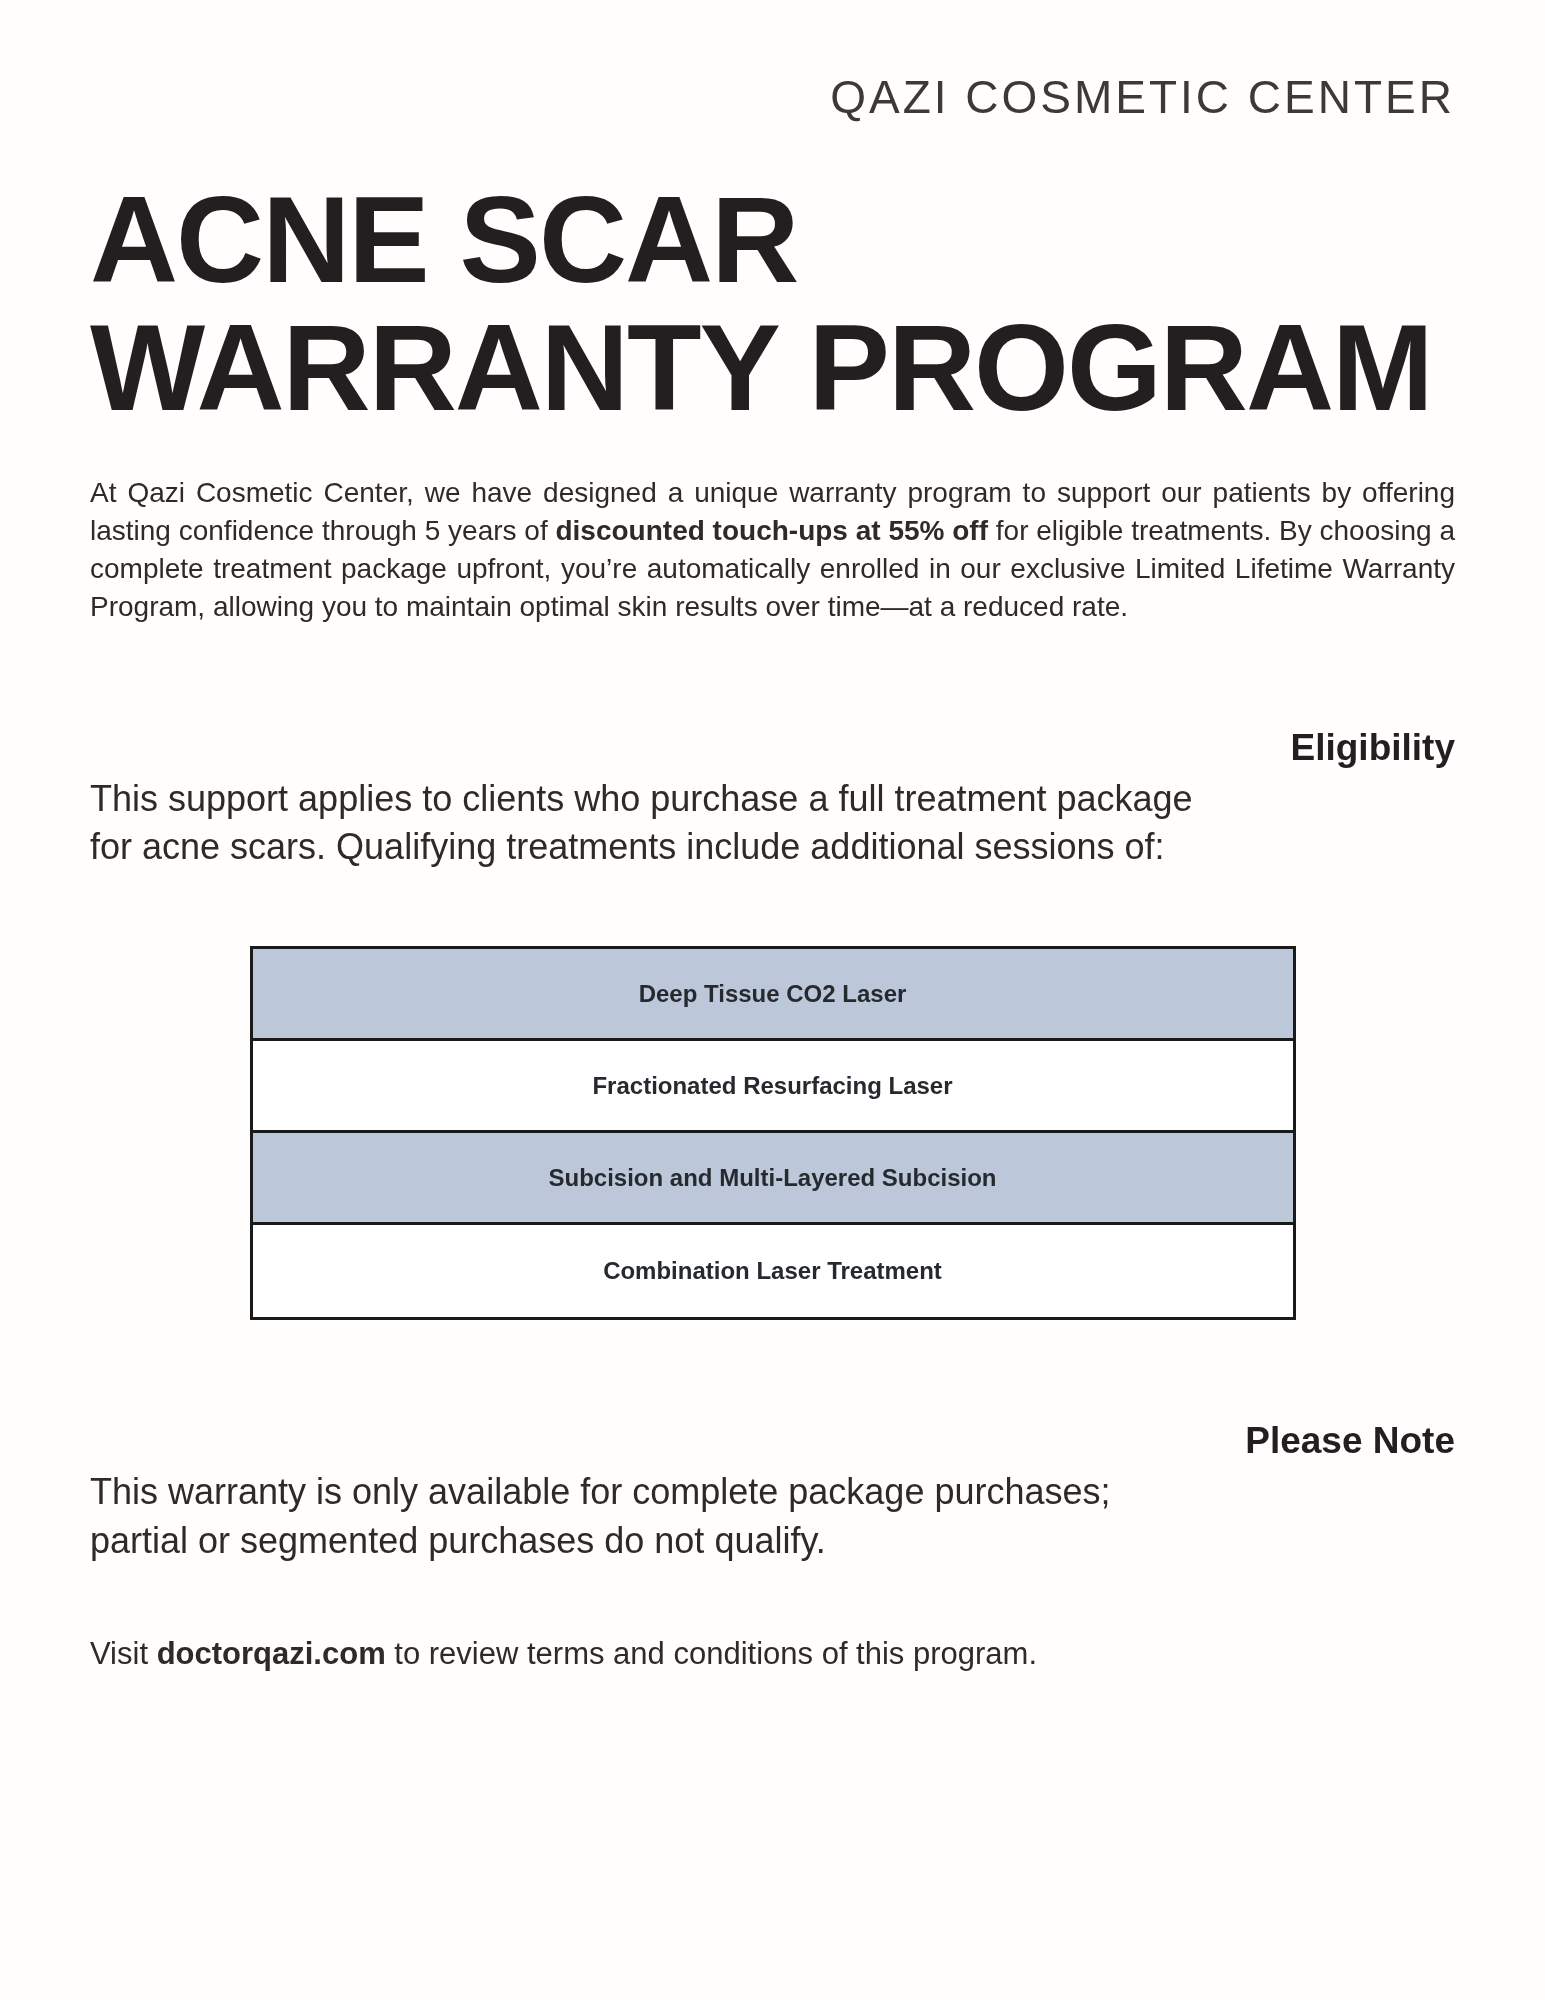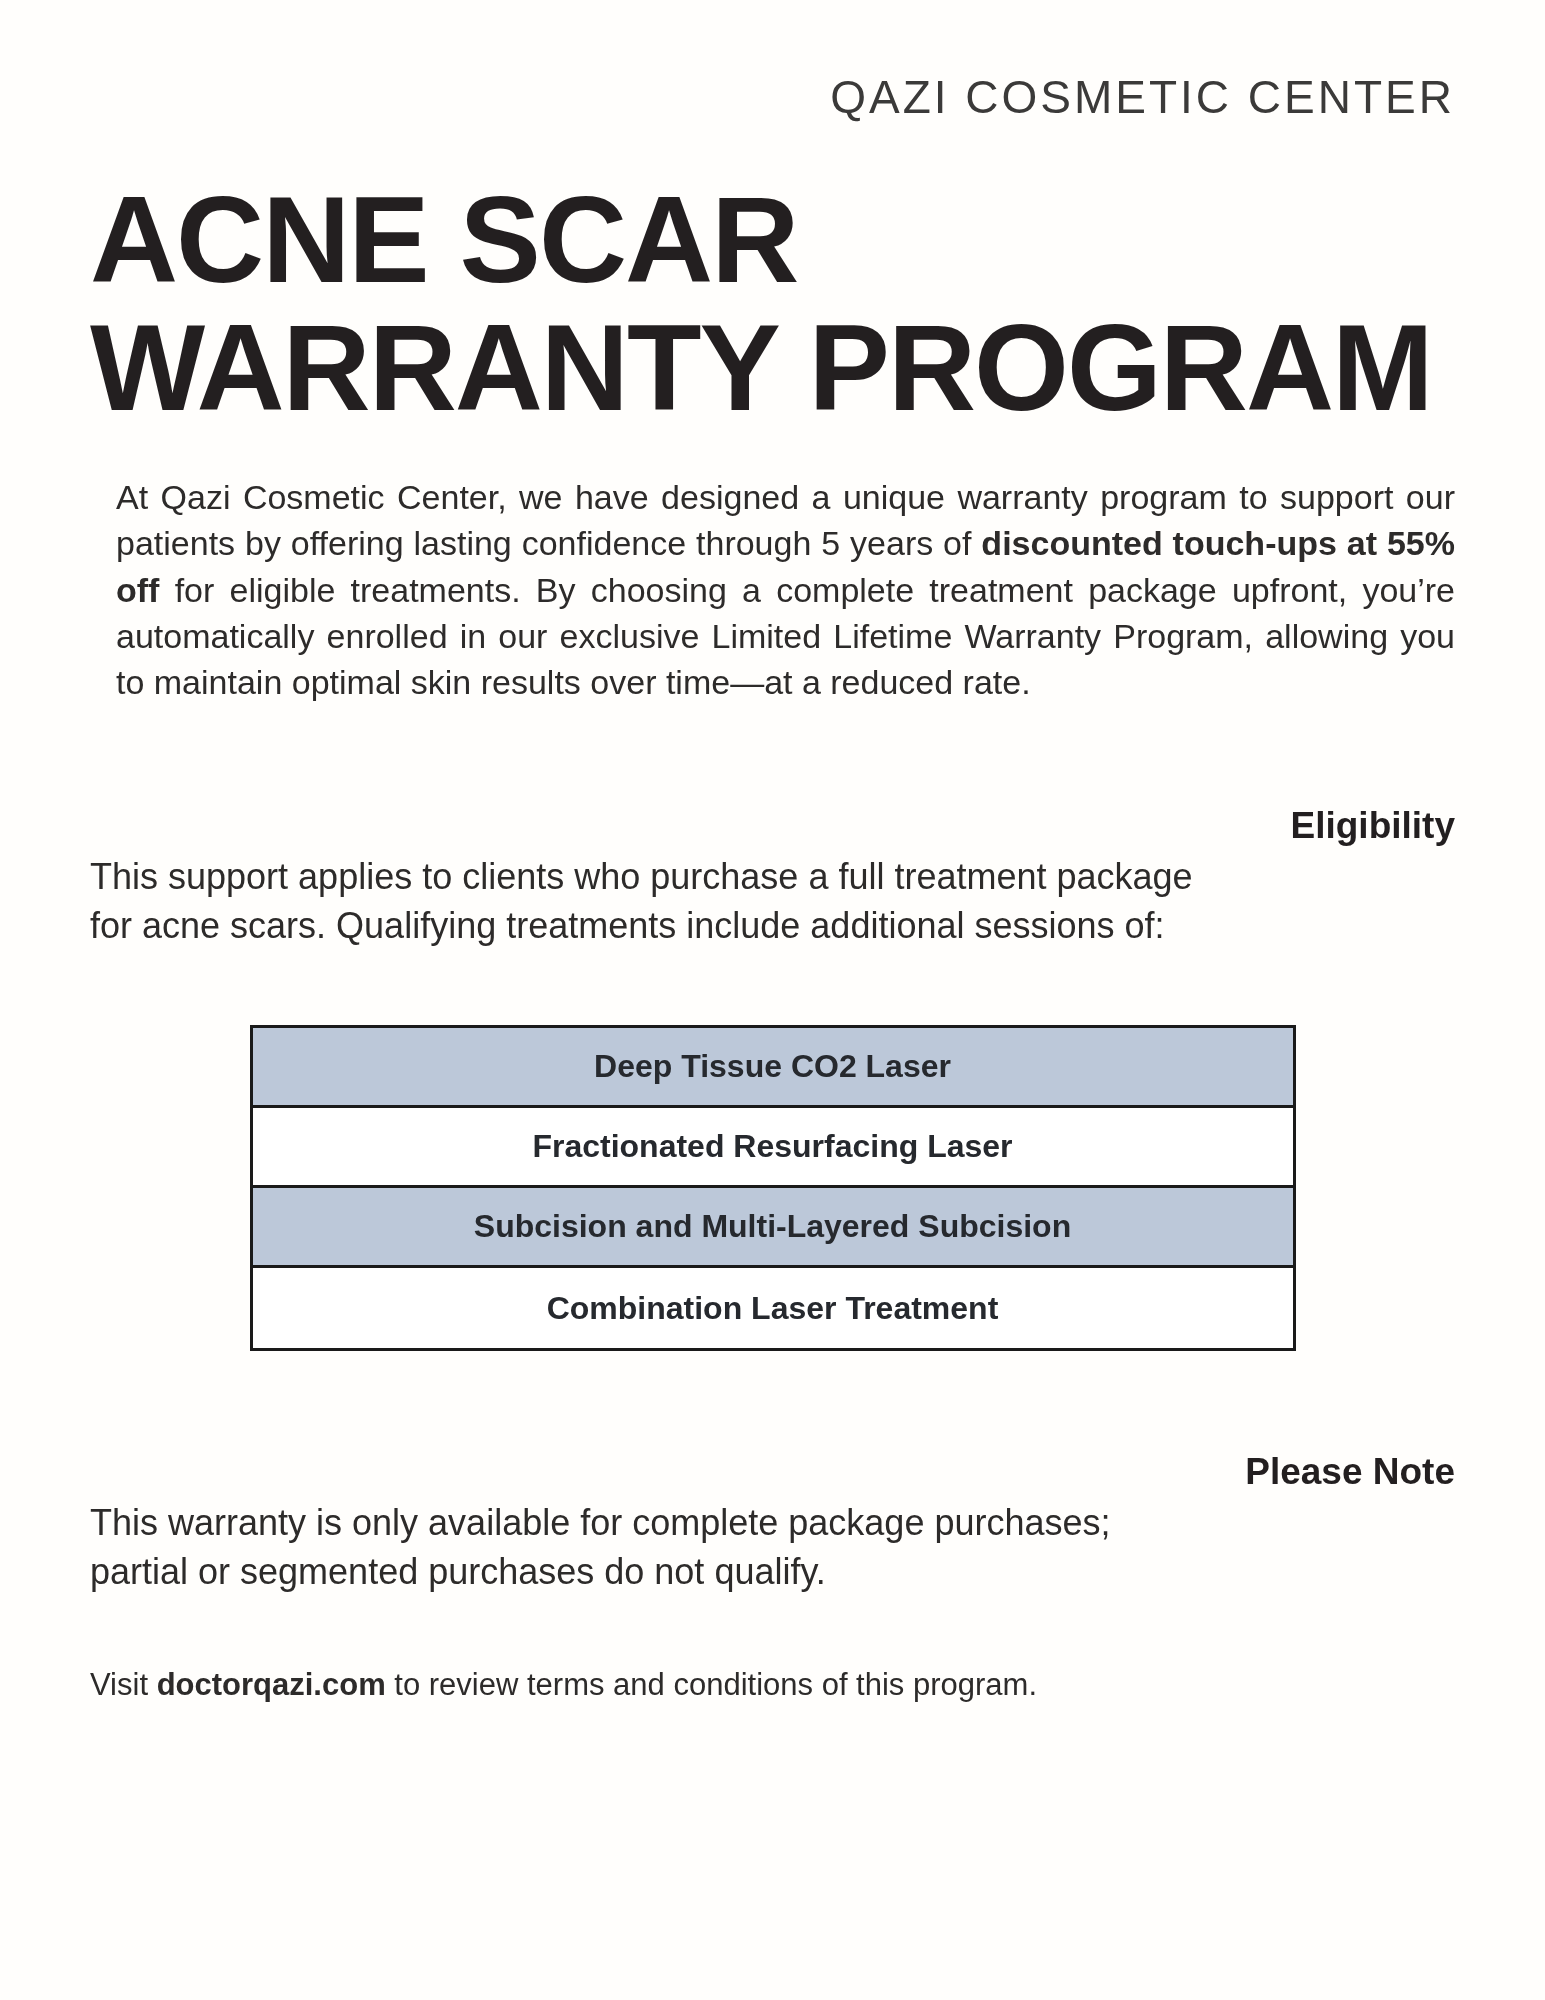--- a/index.html
+++ b/index.html
@@ -28,25 +28,24 @@
   .title {
     margin-top: 52px;
     font-weight: 700;
     font-size: 122px;
     line-height: 1.05;
     letter-spacing: -2px;
     color: #231f20;
   }
   .intro {
     margin-top: 42px;
-    font-size: 34px;
+    font-size: 28px;
     line-height: 1.36;
     text-align: justify;
     color: var(--text, #2d2b2a);
-    margin-left: 26px;
   }
   .intro .bold-inline, .footer .bold-inline { font-weight: 700; }
   .section-heading {
     margin-top: 100px;
     font-size: 37px;
     font-weight: 700;
     color: #231f20;
     text-align: right;
   }
   .section-body {
@@ -56,25 +55,25 @@
     white-space: pre-line;
     color: var(--text, #2d2b2a);
   }
   .treatment-table {
     margin: 74px auto 0 auto;
     width: 1040px;
     border: 3px solid var(--border, #1a1a1a);
   }
   .treatment-row {
     box-sizing: border-box;
-    height: 80px;
+    height: 92px;
     display: flex;
     align-items: center;
     justify-content: center;
-    font-size: 32px;
+    font-size: 24px;
     font-weight: 700;
     color: #26292e;
     background: var(--row-plain, #ffffff);
     border-bottom: 3px solid var(--border, #1a1a1a);
   }
   .treatment-row:last-child { border-bottom: none; }
   .treatment-row:nth-child(odd) { background: var(--row-shaded, #bcc8d9); }
   .note-heading { }
   .footer {
     margin-top: 70px;

